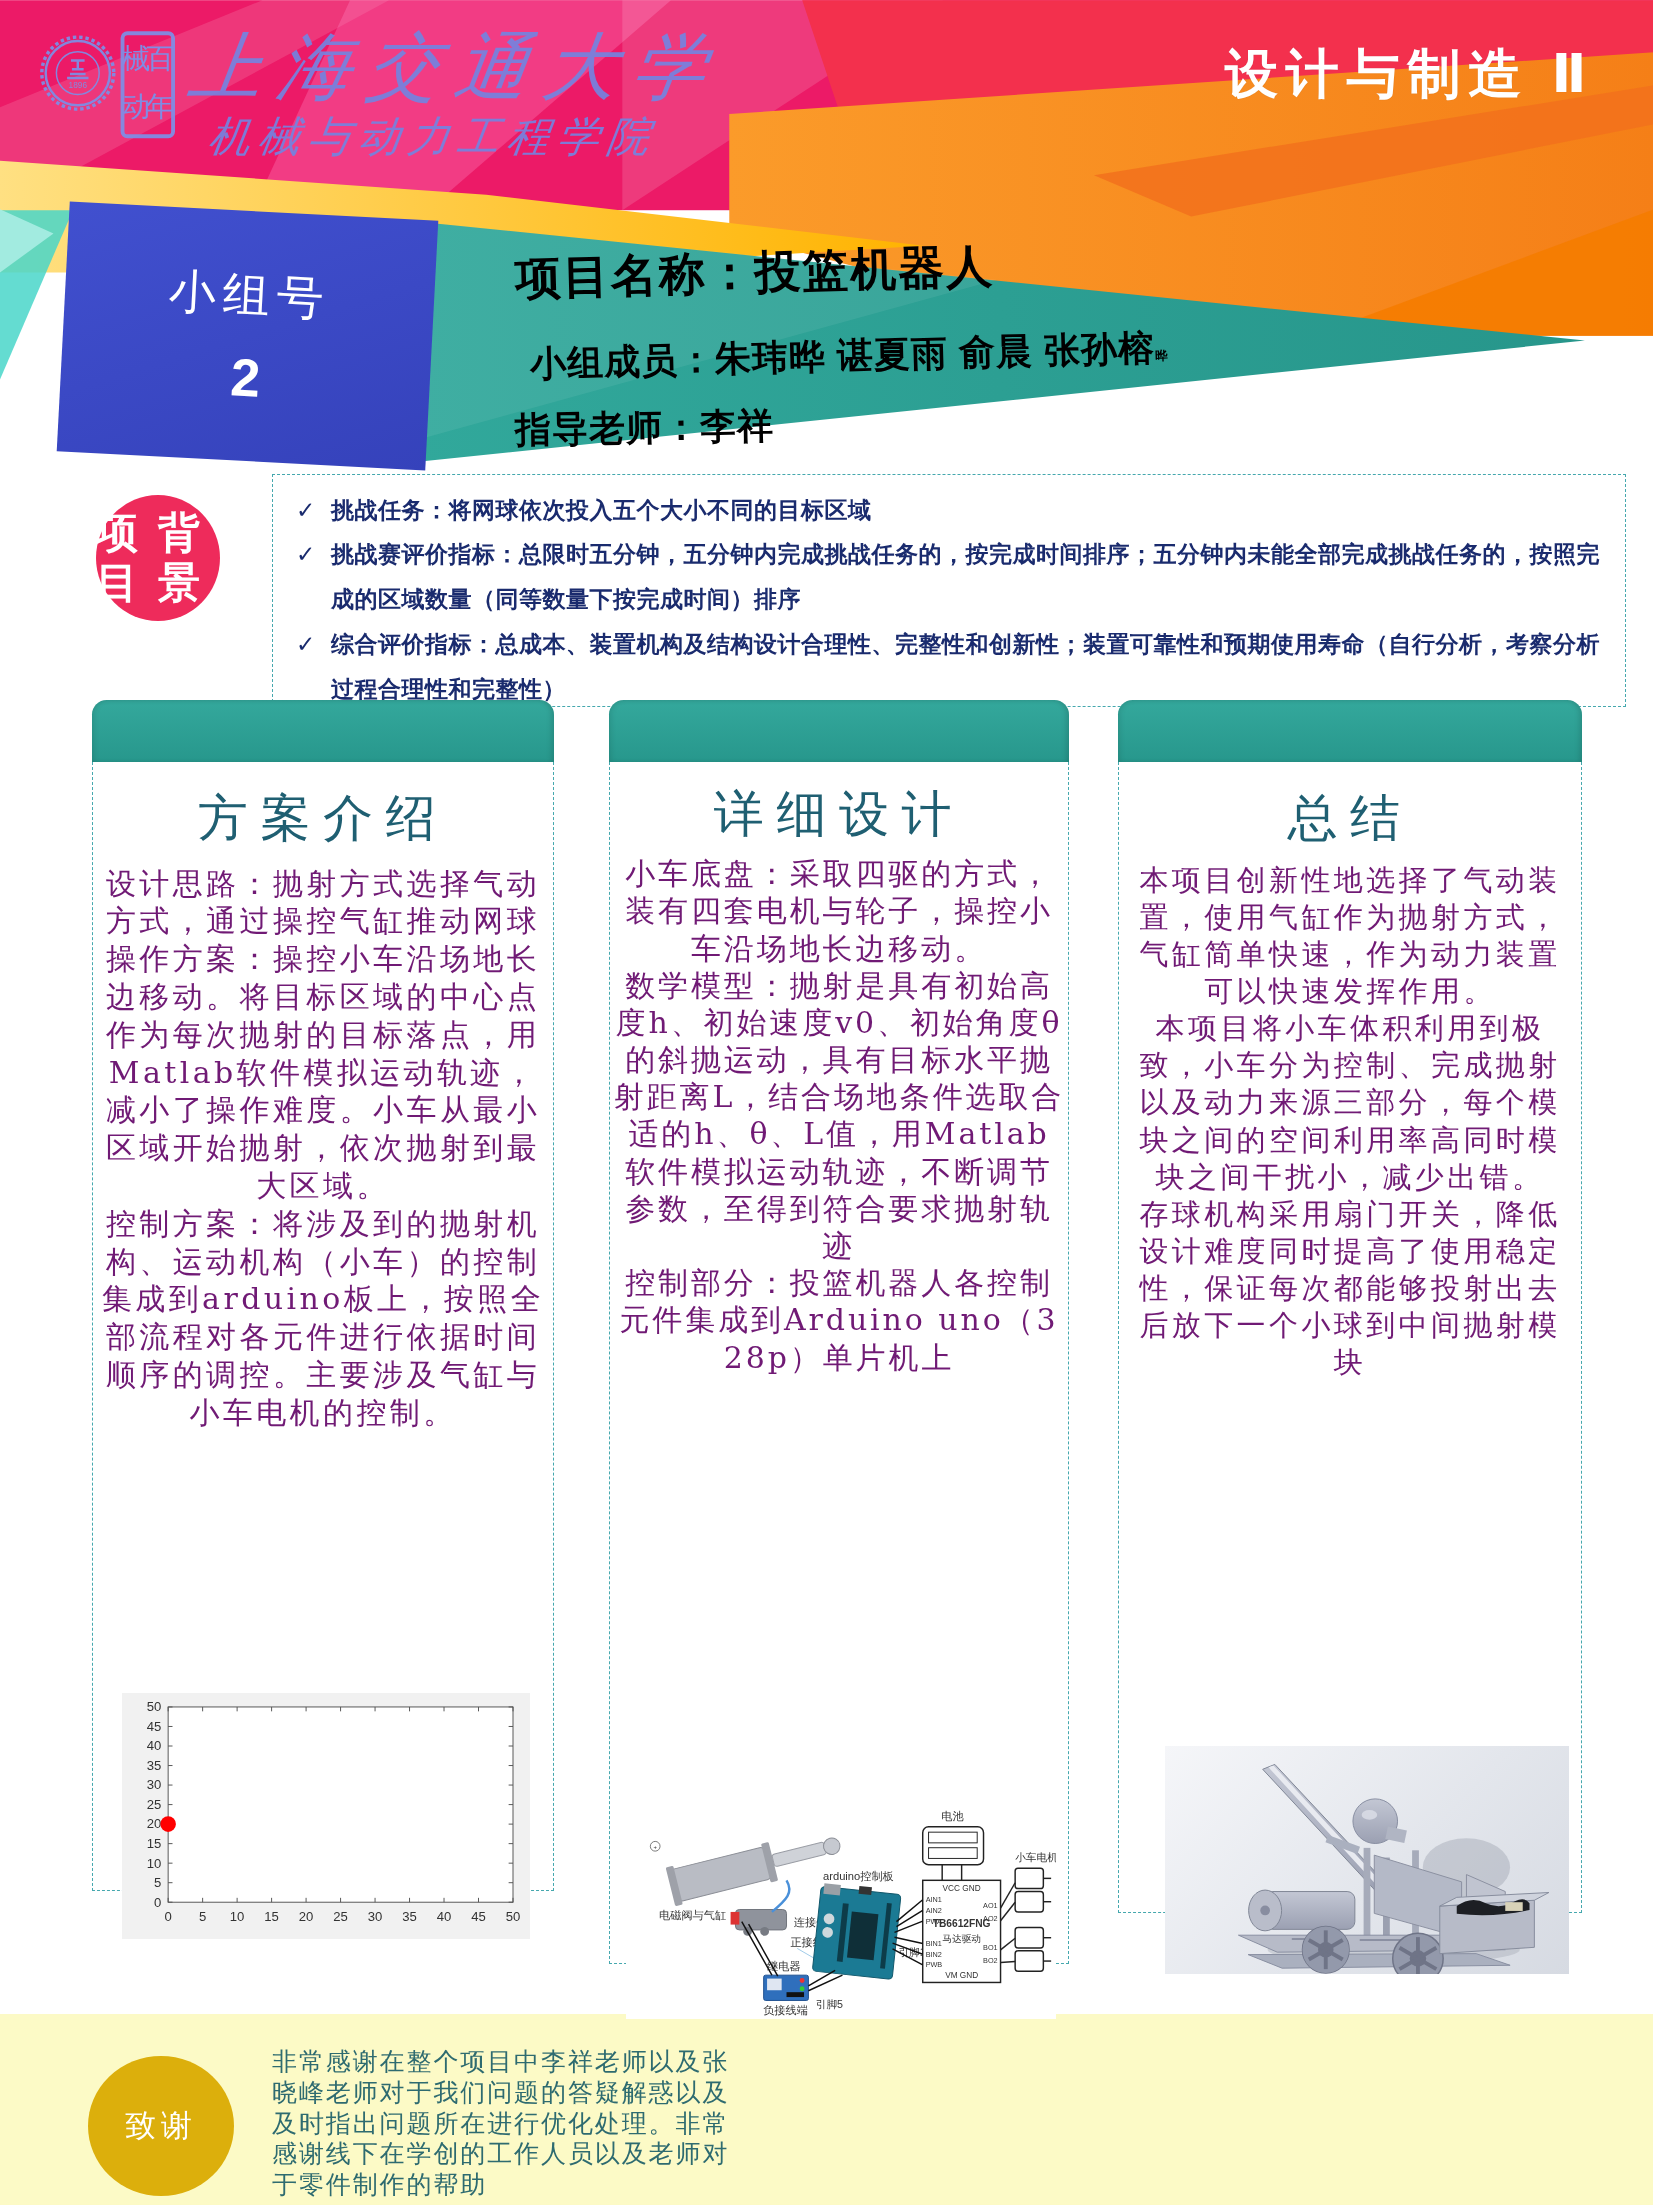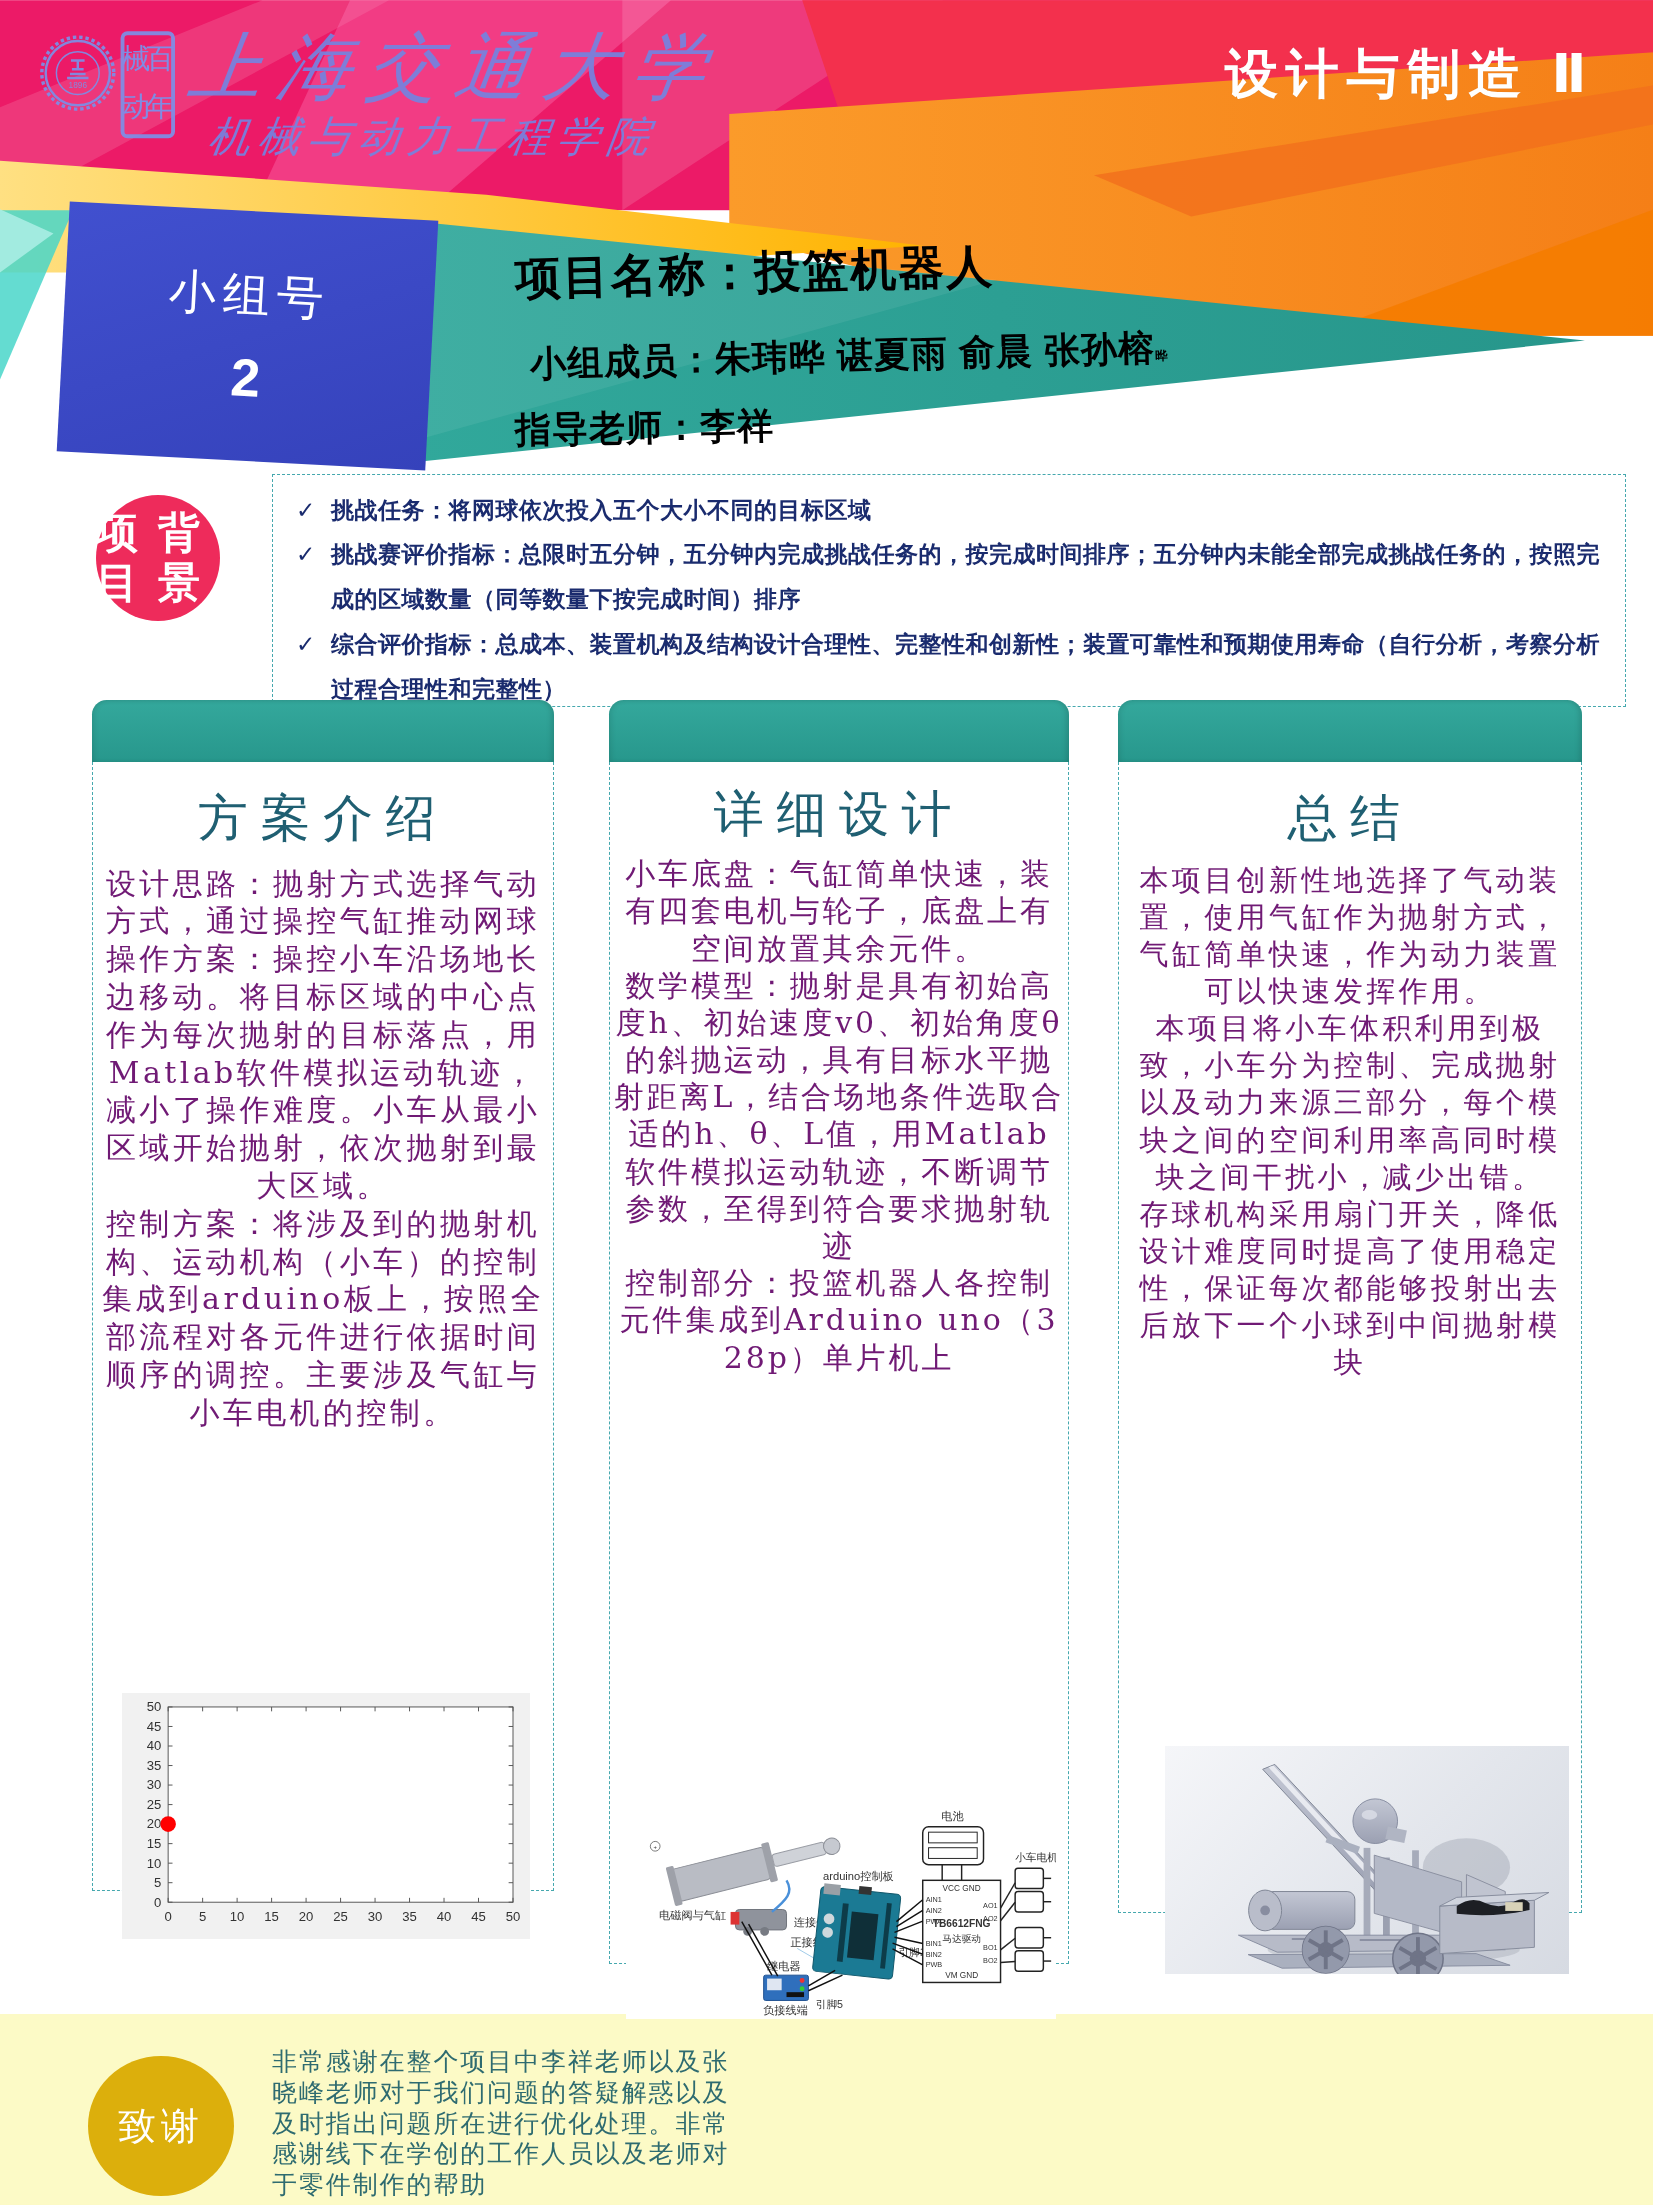--- a/index.html
+++ b/index.html
@@ -55,21 +55,21 @@
   
   .wiring-panel{position:absolute;left:15.6px;top:1038px;width:430px;height:219px;background:#fff;}
   .wiring-panel text{font-family:"Liberation Sans","DejaVu Sans",sans-serif;fill:#333;}
   
   .robot-panel{position:absolute;left:46px;top:984px;width:404px;height:228px;
       background:linear-gradient(135deg,#f5f6f9 0%,#e3e6ec 55%,#d6dae2 100%);}
   
   .ack-band{left:0;top:2014px;width:1654px;height:192px;background:#FCFAC6;z-index:2;}
   .ack-badge{left:88px;top:2056px;width:146px;height:140px;border-radius:50%;background:#DCAF0C;
       z-index:3;display:flex;align-items:center;justify-content:center;color:#fff;
-      font-size:38px;letter-spacing:4.9px;}
+      font-size:31px;letter-spacing:4.9px;}
   .ack-text{left:272px;top:2049px;width:472px;z-index:3;color:#2E6B70;
       font-family:Liberation Mono, monospace;font-size:25px;line-height:1.23;
       letter-spacing:1.9px;word-break:break-all;}
 </style>
 </head>
 <body>
 
 <svg id="header-art" class="abs" width="1654" height="647" viewBox="0 0 3402 1330">
   <defs>
     <linearGradient id="gradOrange" x1="0" y1="0" x2="1" y2="0">
@@ -250,21 +250,21 @@
       </svg>
     </div>
   </div>
 </div>
 
 <div id="col2" class="abs col" style="left:609px;top:700px;width:460px;height:1264px;">
   <div class="bar"></div>
   <div class="frame" style="height:1202px;">
     <div class="col-title" style="margin-top:19.4px;">详细设计</div>
     <div class="col-body">
-      <p>小车底盘：气缸简单快速，装有四套电机与轮子，底盘上有空间放置其余元件。</p>
+      <p>小车底盘：采取四驱的方式，装有四套电机与轮子，操控小车沿场地长边移动。</p>
       <p>数学模型：抛射是具有初始高度h、初始速度v0、初始角度θ的斜抛运动，具有目标水平抛射距离L，结合场地条件选取合适的h、θ、L值，用Matlab软件模拟运动轨迹，不断调节参数，至得到符合要求抛射轨迹</p>
       <p>控制部分：投篮机器人各控制元件集成到Arduino uno（328p）单片机上</p>
     </div>
 
     <div class="wiring-panel">
       <svg width="430" height="219" viewBox="0 0 884 450">
         <circle cx="60" cy="95" r="10" fill="none" stroke="#777" stroke-width="2"></circle>
         <text x="60" y="101" text-anchor="middle" font-size="12" fill="#777">+</text>
 
         <g transform="rotate(-14 210 150)">

